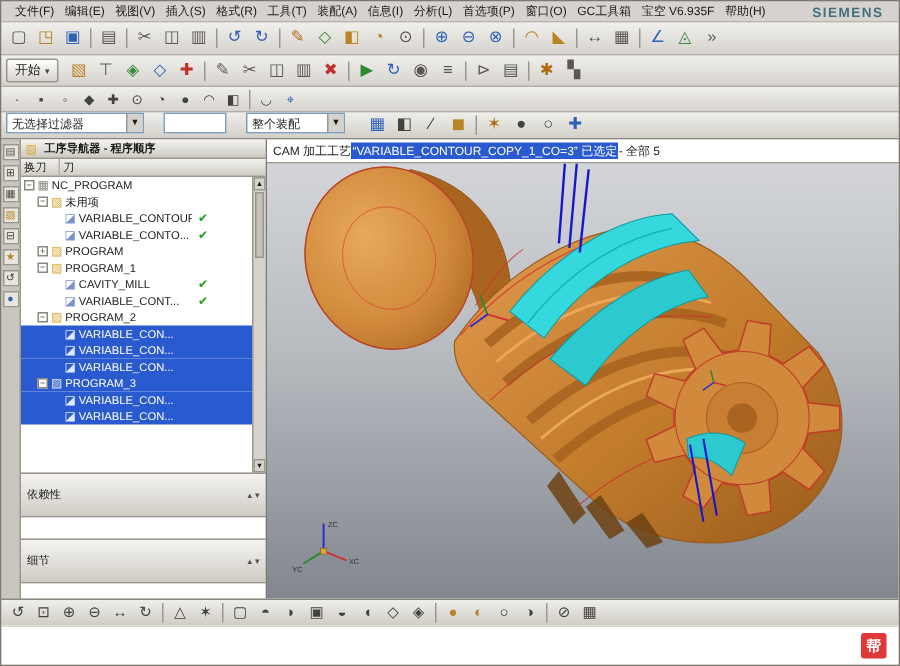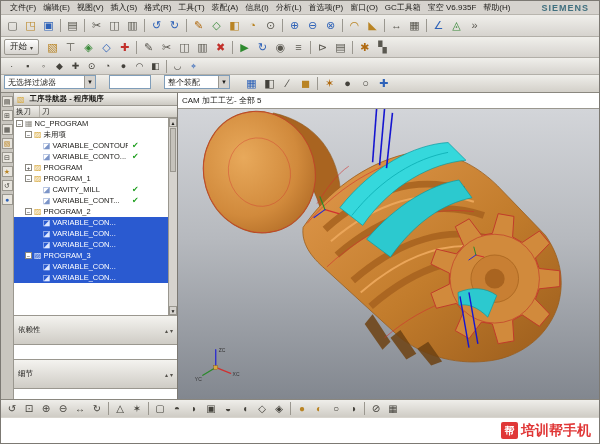--- a/index.html
+++ b/index.html
@@ -391,20 +391,21 @@
             <span>▴</span>
             <span>▾</span>
           </span>
       </div>
       <div class="panel-spacer spacer-b"></div>
     </div>
 
     <div class="right">
       <div class="message-bar">
         <span>CAM 加工工艺 </span>
+        <span class="msg-hl">“VARIABLE_CONTOUR_COPY_1_CO=3” 已选定</span>
         <span> - 全部 5</span>
       </div>
       <div class="viewport">
         <svg viewBox="0 0 424 294" preserveAspectRatio="none">
           <defs>
             <linearGradient id="bgGrad" x1="0" y1="0" x2="0" y2="1">
               <stop offset="0" style="stop-color:var(--viewport-top,#d3d5d9)"></stop>
               <stop offset="0.45" stop-color="#b6b9be"></stop>
               <stop offset="1" style="stop-color:var(--viewport-bottom,#82878f)"></stop>
             </linearGradient>
@@ -523,17 +524,16 @@
       <span class="tb-icon" style="color: rgb(68, 66, 60);">○</span>
       <span class="tb-icon" style="color: rgb(68, 66, 60);">◑</span>
       <span class="tb-sep"></span>
       <span class="tb-icon" style="color: rgb(68, 66, 60);">⊘</span>
       <span class="tb-icon" style="color: rgb(68, 66, 60);">▦</span>
     </div>
 
   <div class="watermark">
     <span class="wm-brand">
       <span class="wm-logo">帮</span>
-      <span>培训帮手机</span>
     </span>
   </div>
 
 </div>
 
 </body></html>

